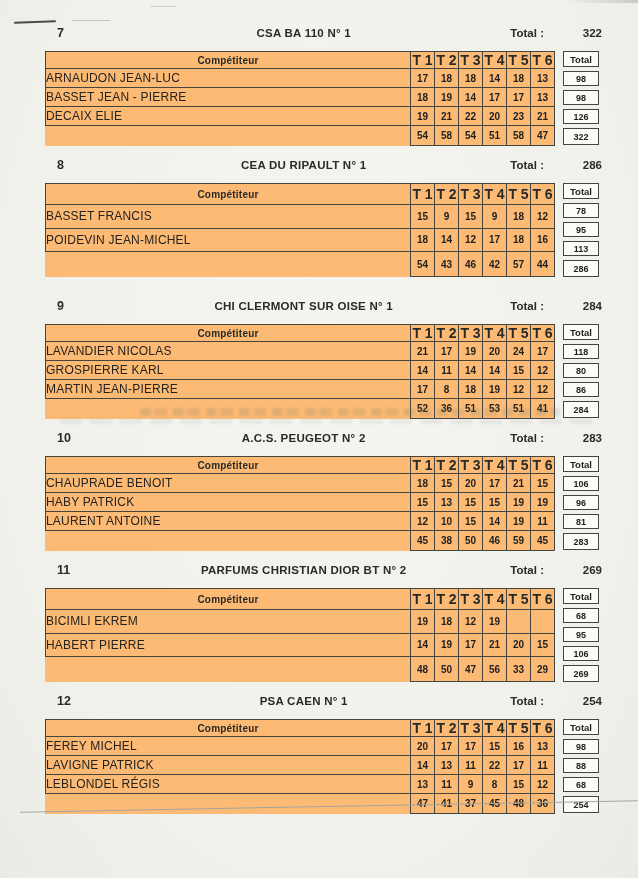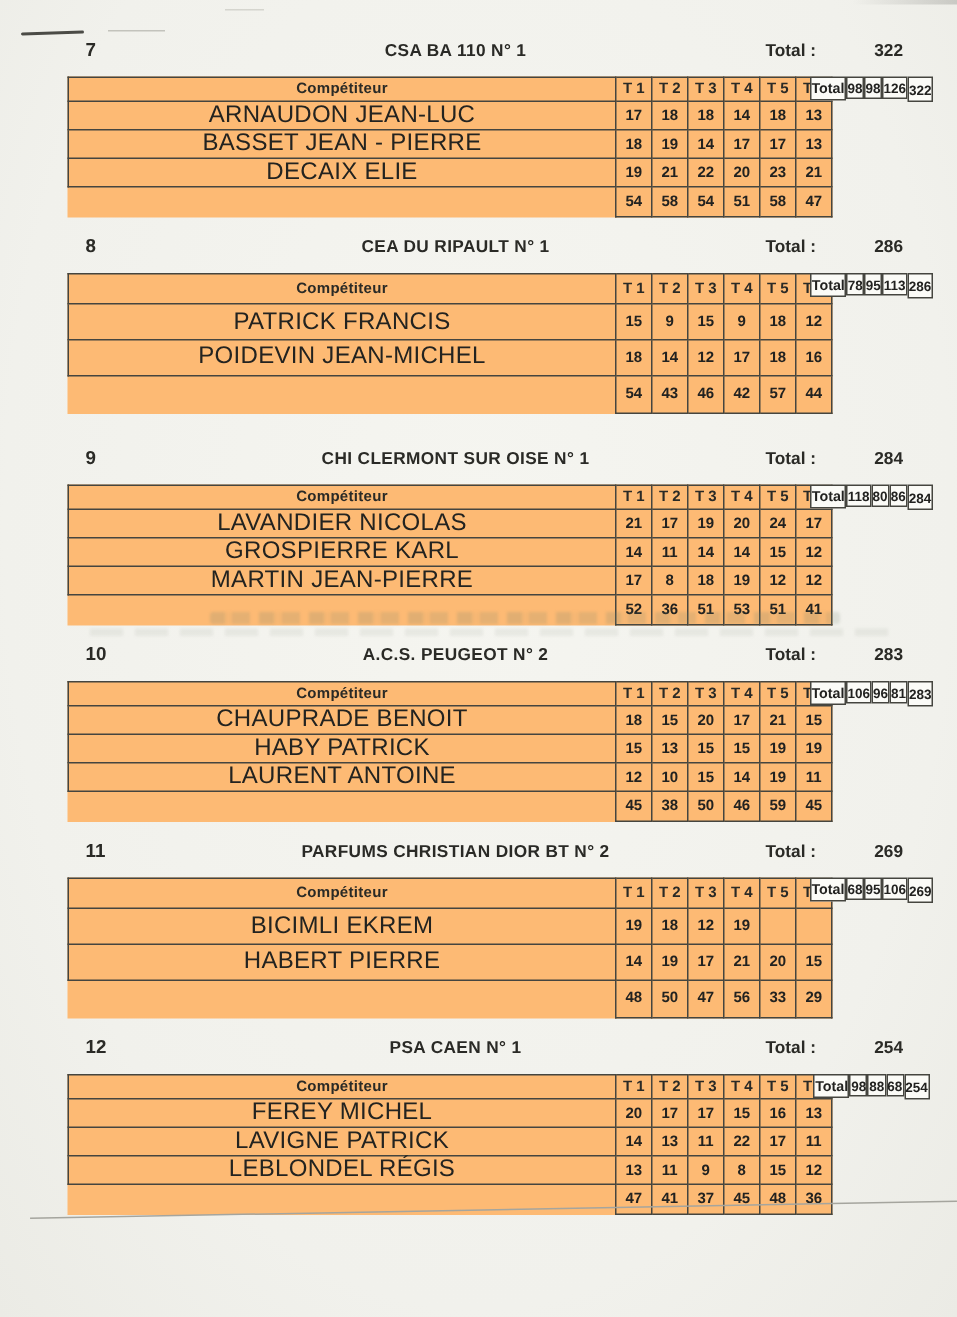--- a/index.html
+++ b/index.html
@@ -20,27 +20,27 @@
   .rank{width:52px;padding-left:12px;font-weight:bold;font-size:12.5px;box-sizing:border-box;}
   .team{flex:1;text-align:center;font-weight:bold;font-size:11.5px;letter-spacing:.25px;}
   .head-total{margin-left:auto;display:flex;align-items:baseline;font-weight:bold;font-size:11.5px;gap:16px;}
   .htv{width:42px;text-align:right;}
 
   .tables-row{display:flex;align-items:stretch;gap:8px;}
 
   table.main{border-collapse:collapse;background:#fdba74;table-layout:fixed;}
   table.main th, table.main td{border:1px solid #45453f;padding:0;box-sizing:border-box;}
   th.name-col{width:365px;font-size:10px;font-weight:bold;letter-spacing:.2px;height:16px;}
-  th.t{width:24px;font-size:10px;font-weight:bold;height:16px;white-space:nowrap;}
-  td.name-cell{font-size:16px;padding-left:6px;text-align:center;height:19px;letter-spacing:.2px;color:#232320;}
+  th.t{width:24px;font-size:14px;font-weight:bold;height:16px;white-space:nowrap;}
+  td.name-cell{font-size:12px;padding-left:6px;text-align:left;height:19px;letter-spacing:.2px;color:#232320;}
   td.s{text-align:center;font-size:10px;font-weight:bold;height:19px;color:#222220;}
   tr.totals td.s{height:20px;}
   tr.totals td.ghost{border:none;background:transparent;}
 
-  .totcol{display:flex;flex-direction:row;justify-content:center;width:36px;height:94px;}
+  .totcol{display:flex;flex-direction:column;justify-content:space-between;width:36px;height:94px;}
   .tc{border:1px solid #45453f;background:#fbfbf7;display:flex;align-items:center;justify-content:center;
       height:15px;font-size:9px;font-weight:bold;color:#222220;box-sizing:border-box;}
   .tc.head{font-size:9.5px;height:16px;font-weight:bold;}
   .tc.grand{height:17px;}
 
   
   .artifact{position:absolute;pointer-events:none;}
   .a-topline{left:14px;top:21px;width:42px;height:2px;background:#4b4b46;transform:rotate(-2deg);border-radius:1px;}
   .a-topdashes{left:72px;top:20px;width:38px;height:1px;background:#9c9c95;opacity:.55;}
   .a-topmark{left:150px;top:6px;width:26px;height:1px;background:#b7b7b0;opacity:.5;}
@@ -140,21 +140,21 @@
             <tr>
           <th class="name-col">Compétiteur</th>
           <th class="t">T 1</th>
           <th class="t">T 2</th>
           <th class="t">T 3</th>
           <th class="t">T 4</th>
           <th class="t">T 5</th>
           <th class="t">T 6</th>
         </tr>
         <tr>
-          <td class="name-cell">PATRICK FRANCIS</td>
+          <td class="name-cell">BASSET FRANCIS</td>
           <td class="s">15</td>
           <td class="s">9</td>
           <td class="s">15</td>
           <td class="s">9</td>
           <td class="s">18</td>
           <td class="s">12</td>
         </tr>
         <tr>
           <td class="name-cell">POIDEVIN JEAN-MICHEL</td>
           <td class="s">18</td>

